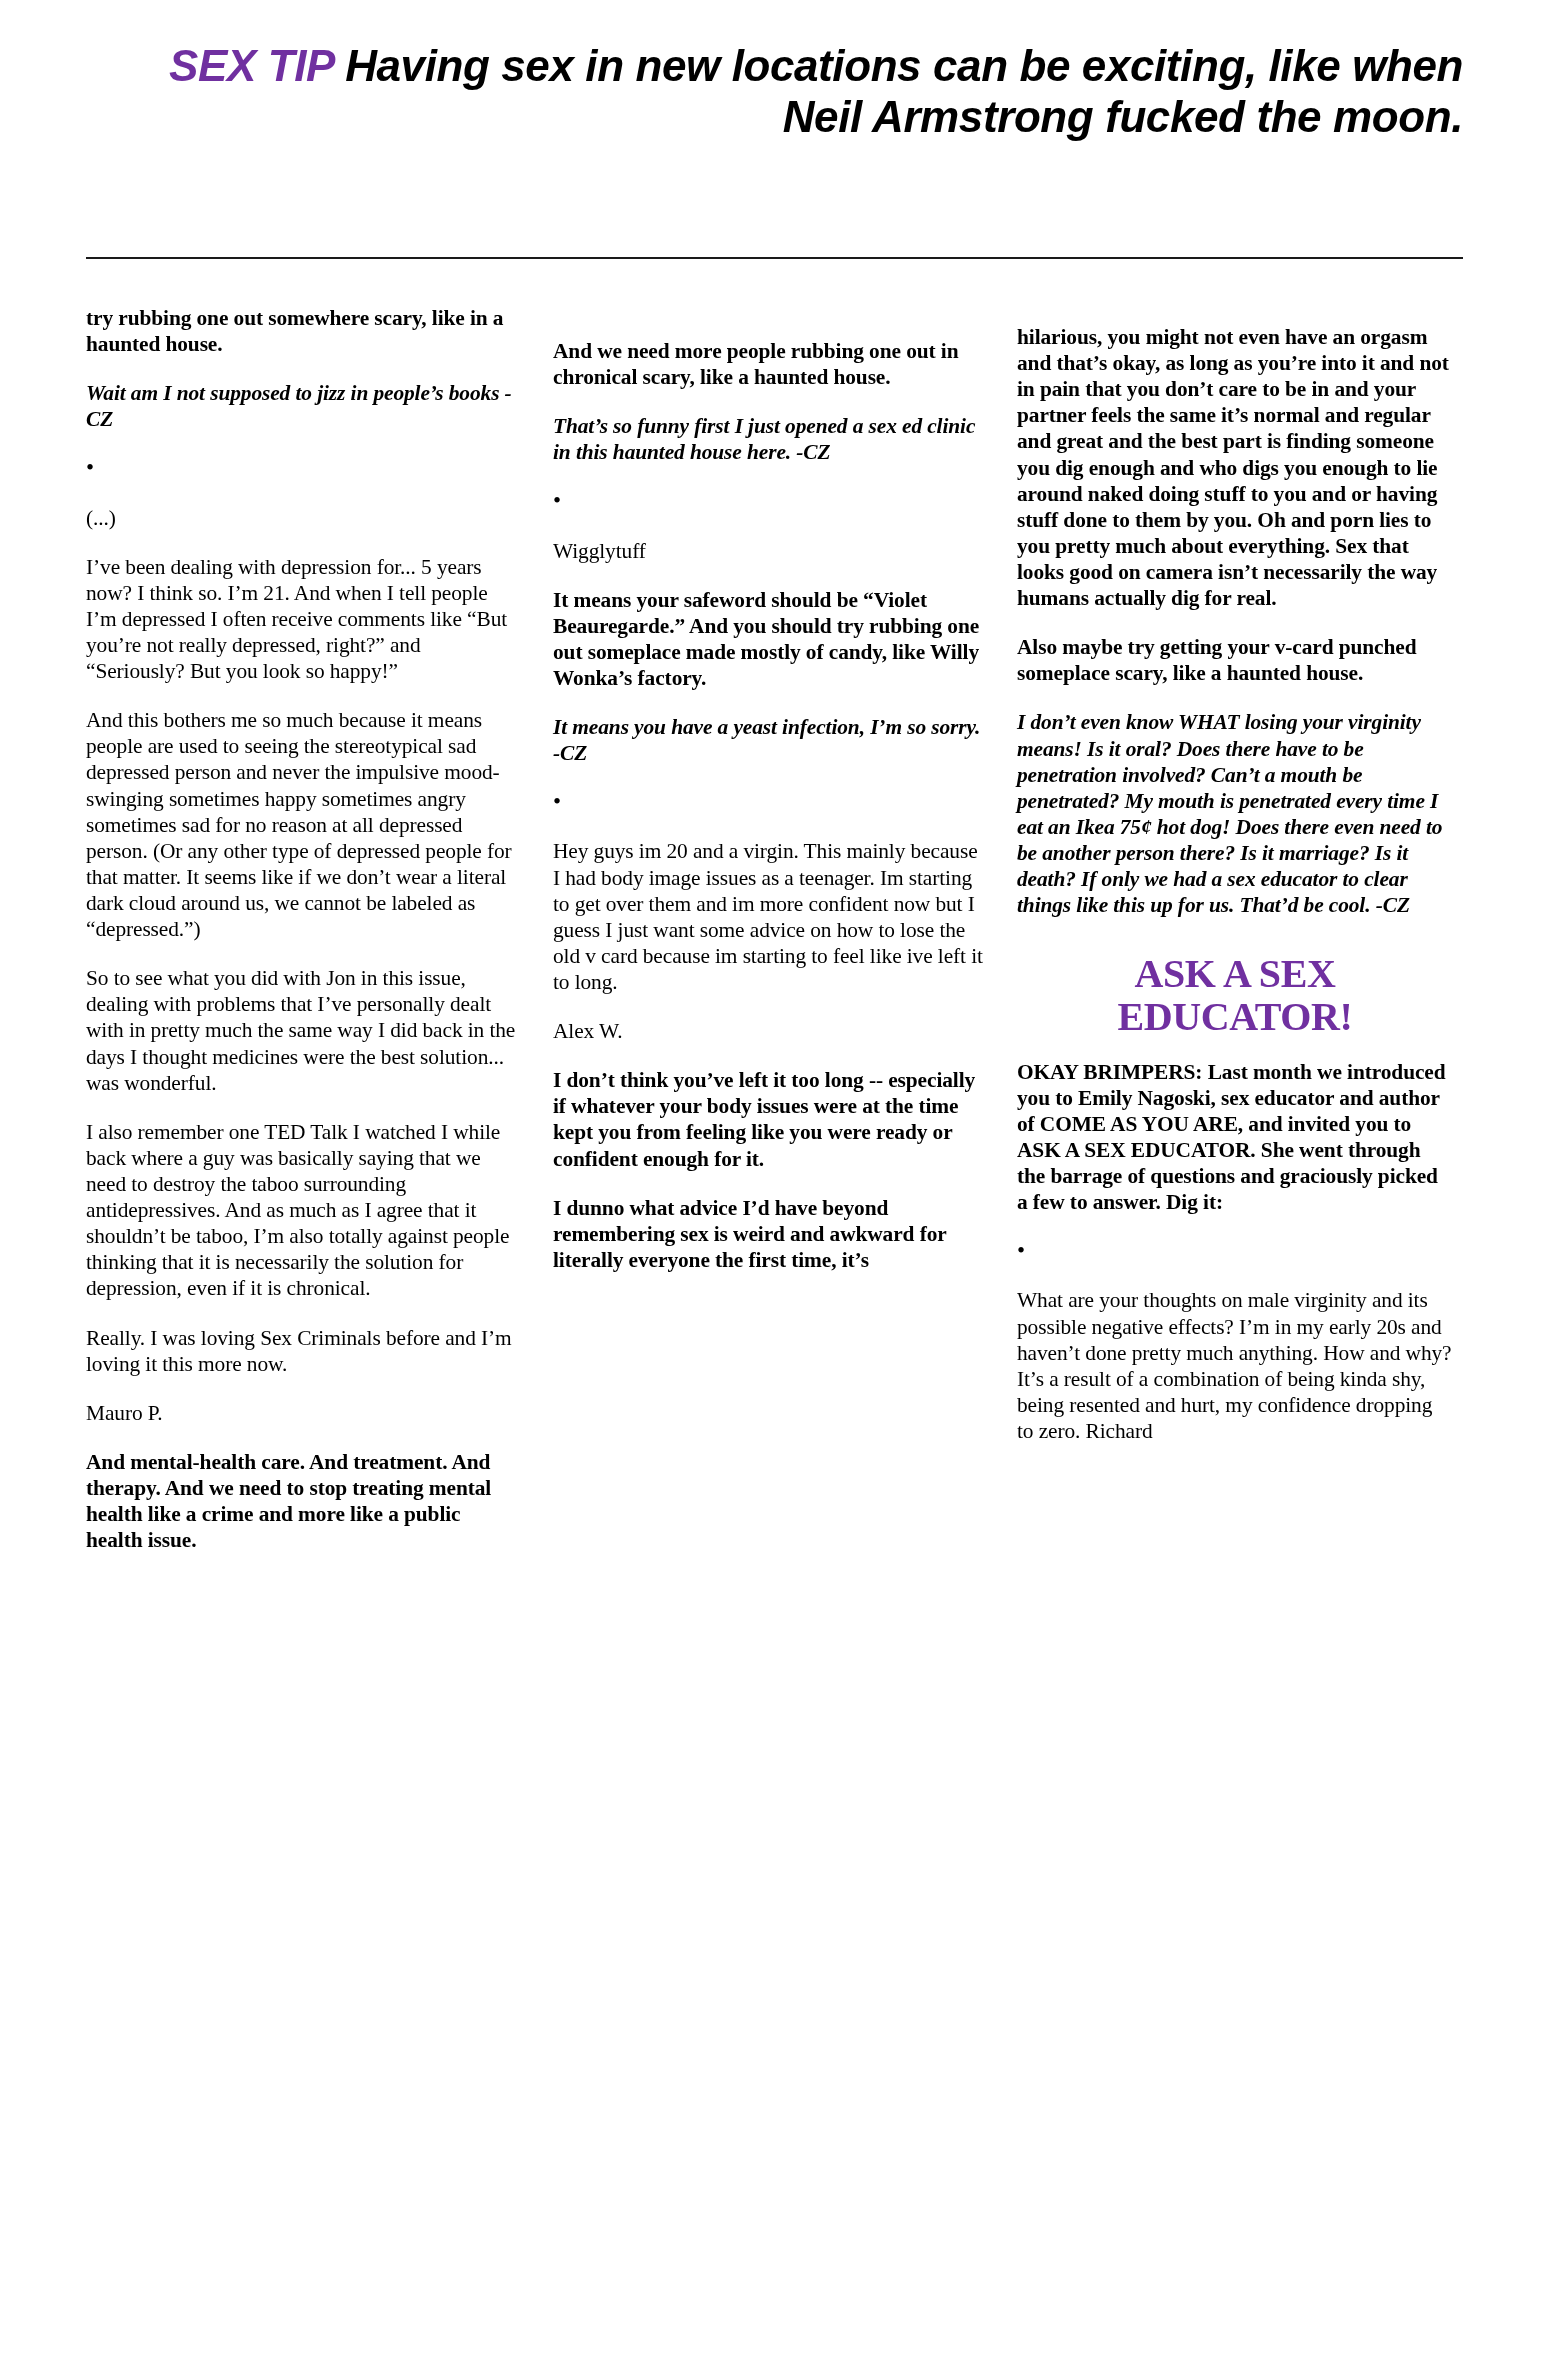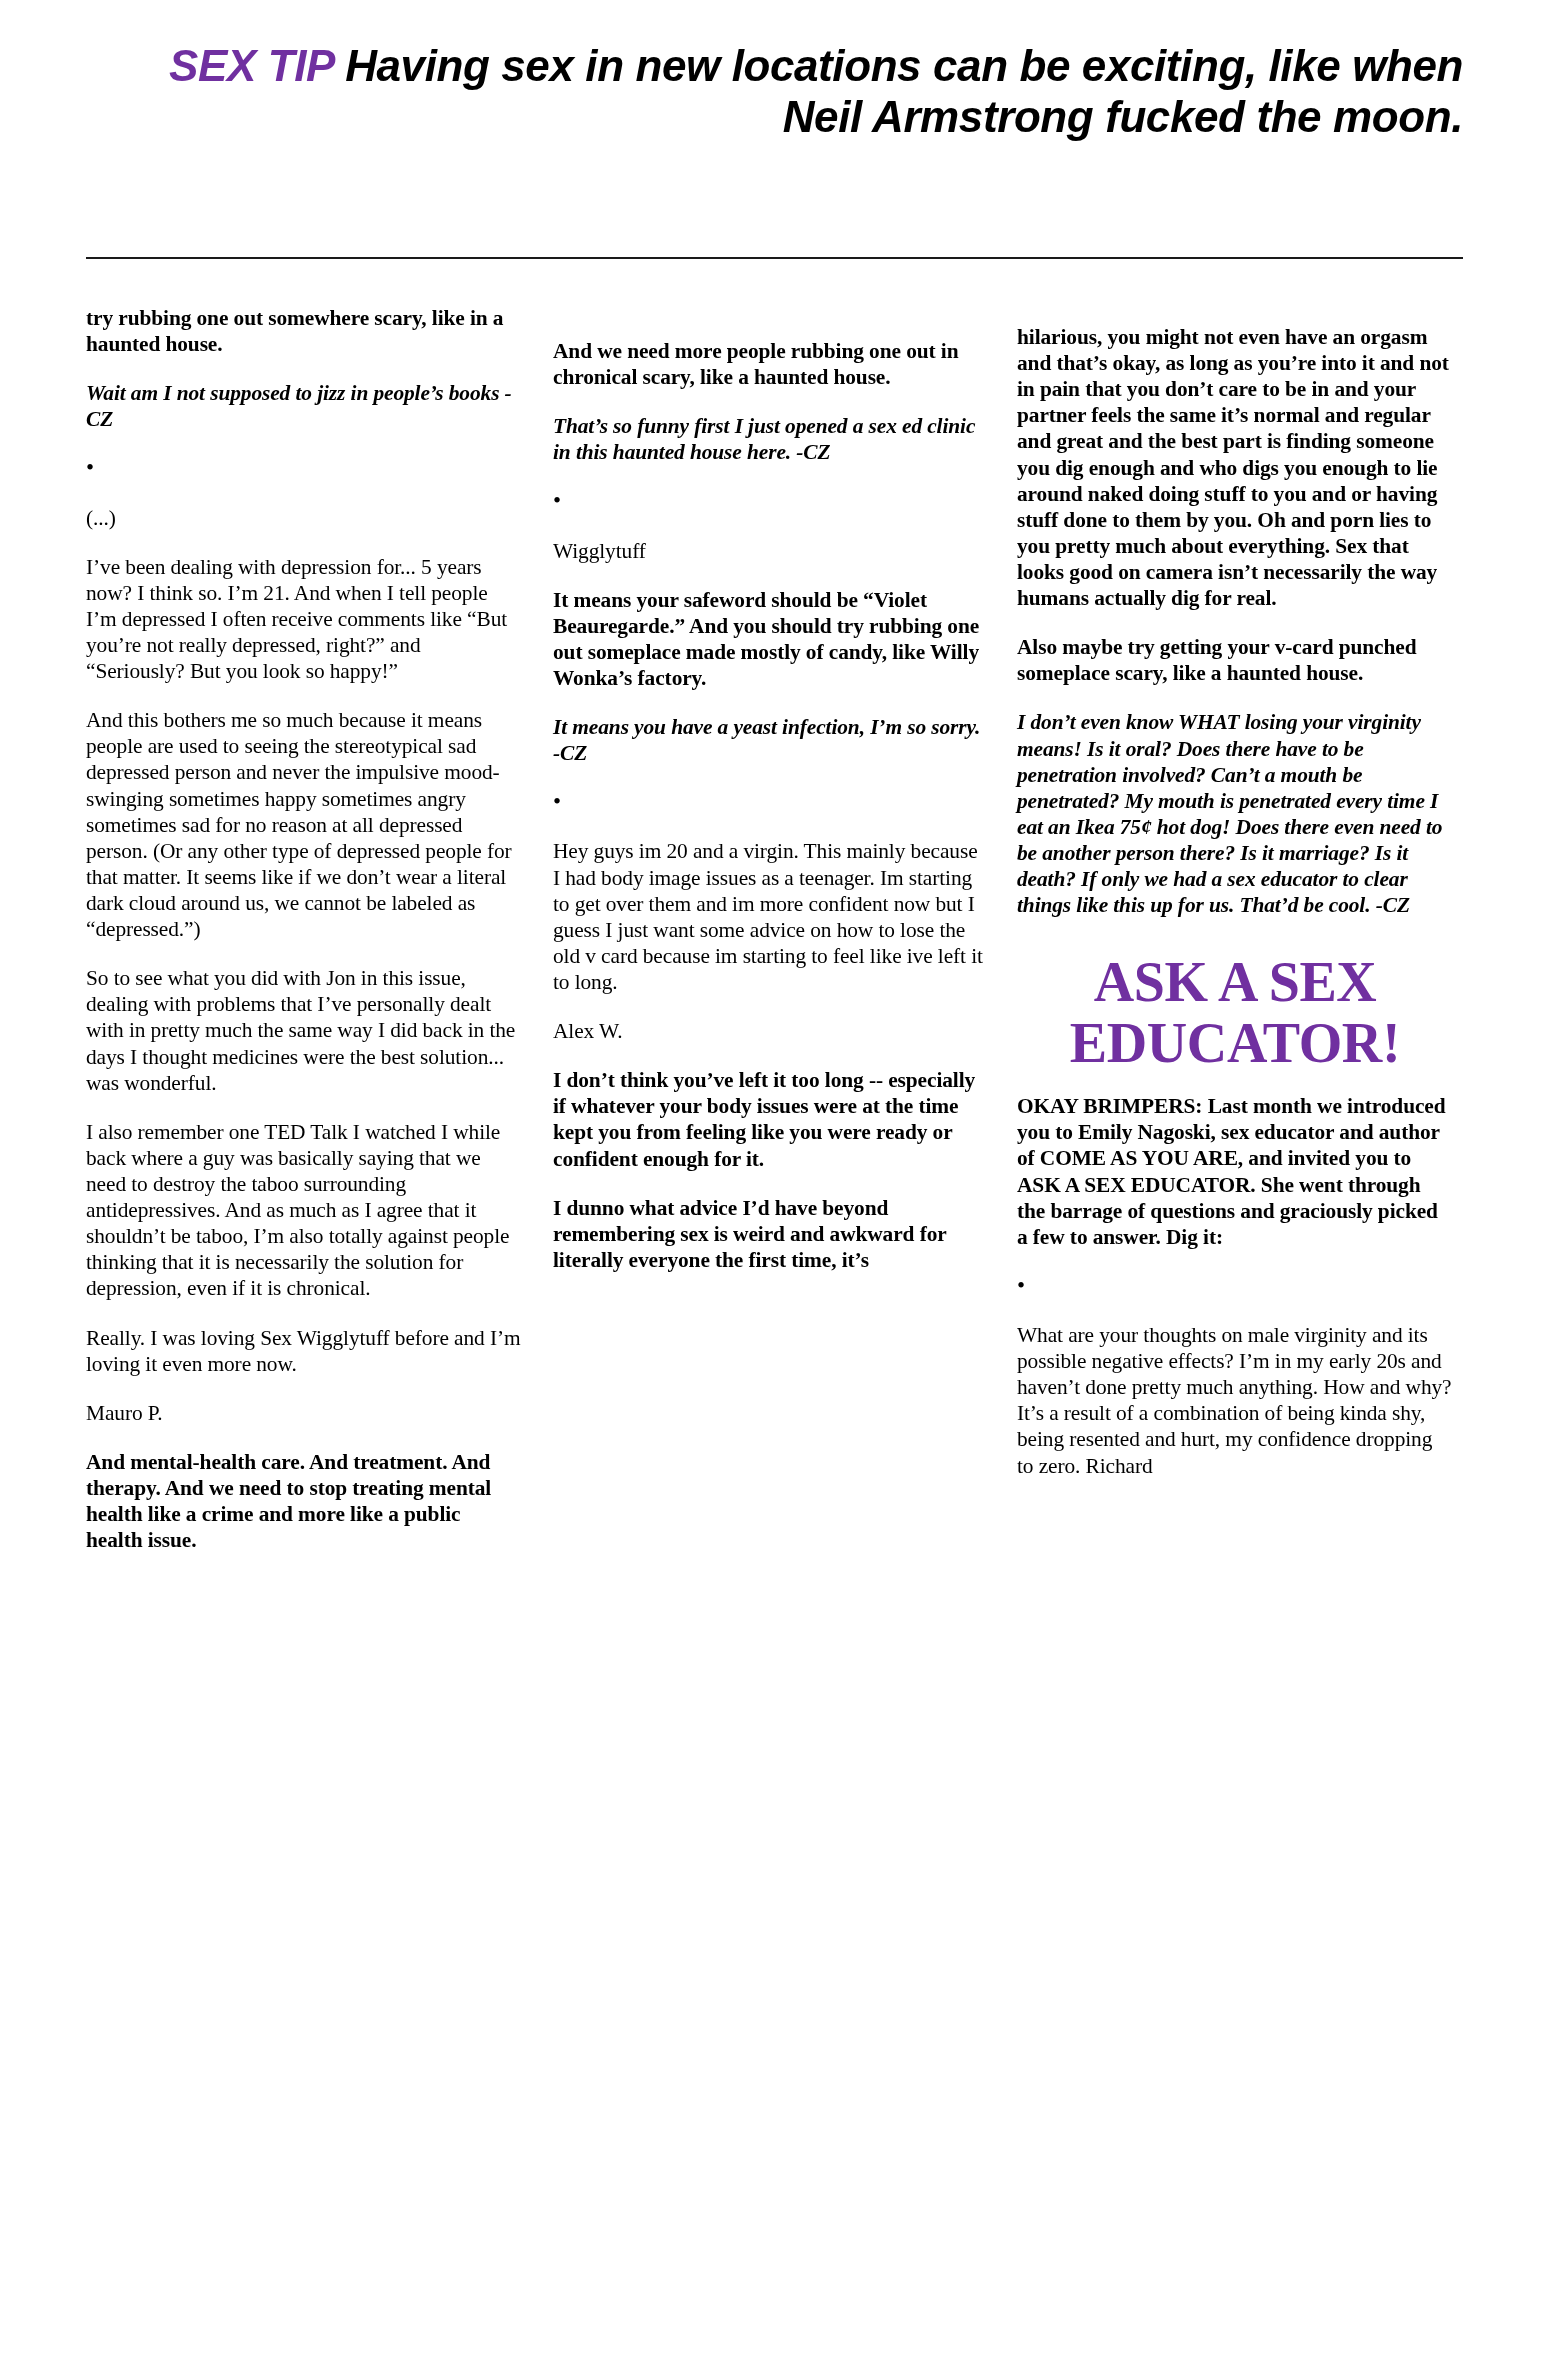--- a/index.html
+++ b/index.html
@@ -90,21 +90,21 @@
   p.bullet .dot {
     display: inline-block;
     font-size: 23px;
     line-height: 1;
   }
 
   
   .section-head {
     color: #7030A0;
     font-weight: bold;
-    font-size: 56px;
+    font-size: 40px;
     line-height: 1.08;
     text-align: center;
     margin: 34px 0 20px 0;
     letter-spacing: -0.4px;
   }
 </style>
 </head>
 <body>
 
 <div class="page">
@@ -118,21 +118,21 @@
   <div class="columns">
     <div class="col col-1">
         <p class="b">try rubbing one out somewhere scary, like in a haunted house.</p>
         <p class="bi">Wait am I not supposed to jizz in people’s books -CZ</p>
         <p class="bullet"><span class="dot">•</span></p>
         <p class="reg">(...)</p>
         <p class="reg">I’ve been dealing with depression for... 5 years now? I think so. I’m 21. And when I tell people I’m depressed I often receive comments like “But you’re not really depressed, right?” and “Seriously? But you look so happy!”</p>
         <p class="reg">And this bothers me so much because it means people are used to seeing the stereotypical sad depressed person and never the impulsive mood-swinging sometimes happy sometimes angry sometimes sad for no reason at all depressed person. (Or any other type of depressed people for that matter. It seems like if we don’t wear a literal dark cloud around us, we cannot be labeled as “depressed.”)</p>
         <p class="reg">So to see what you did with Jon in this issue, dealing with problems that I’ve personally dealt with in pretty much the same way I did back in the days I thought medicines were the best solution... was wonderful.</p>
         <p class="reg">I also remember one TED Talk I watched I while back where a guy was basically saying that we need to destroy the taboo surrounding antidepressives. And as much as I agree that it shouldn’t be taboo, I’m also totally against people thinking that it is necessarily the solution for depression, even if it is chronical.</p>
-        <p class="reg">Really. I was loving Sex Wigglytuff before and I’m loving it even more now.</p>
+        <p class="reg">Really. I was loving Sex Criminals before and I’m loving it this more now.</p>
         <p class="reg">Mauro P.</p>
         <p class="b">And mental-health care. And treatment. And therapy. And we need to stop treating mental health like a crime and more like a public health issue.</p>
       </div>
     <div class="col col-2">
         <p class="b">And we need more people rubbing one out in chronical scary, like a haunted house.</p>
         <p class="bi">That’s so funny first I just opened a sex ed clinic in this haunted house here. -CZ</p>
         <p class="bullet"><span class="dot">•</span></p>
         <p class="reg">Wigglytuff</p>
         <p class="b">It means your safeword should be “Violet Beauregarde.” And you should try rubbing one out someplace made mostly of candy, like Willy Wonka’s factory.</p>
         <p class="bi">It means you have a yeast infection, I’m so sorry. -CZ</p>

